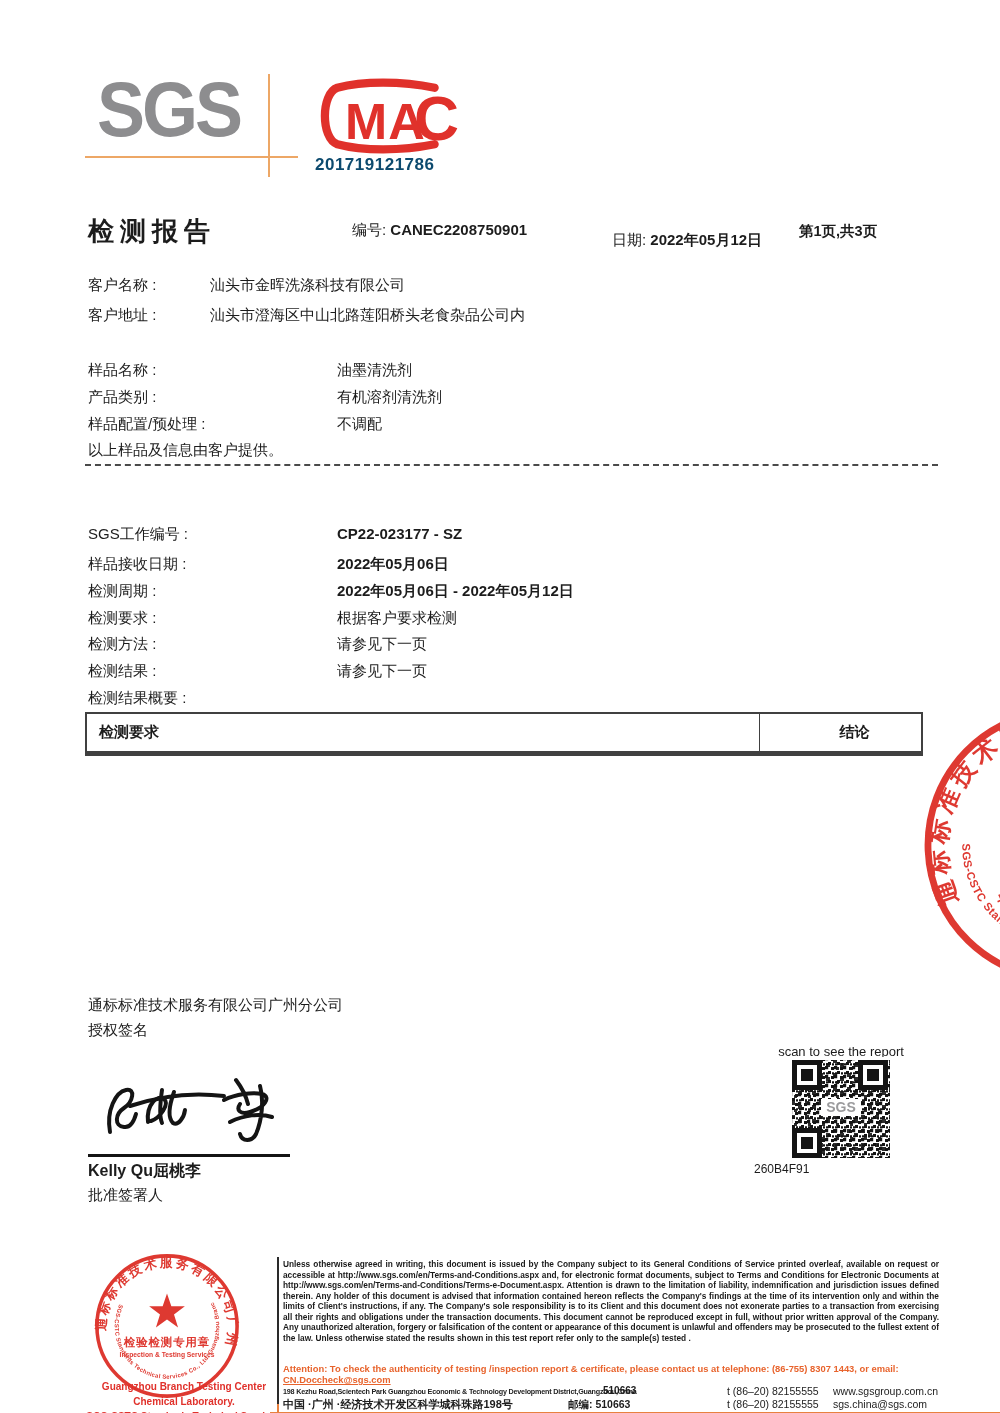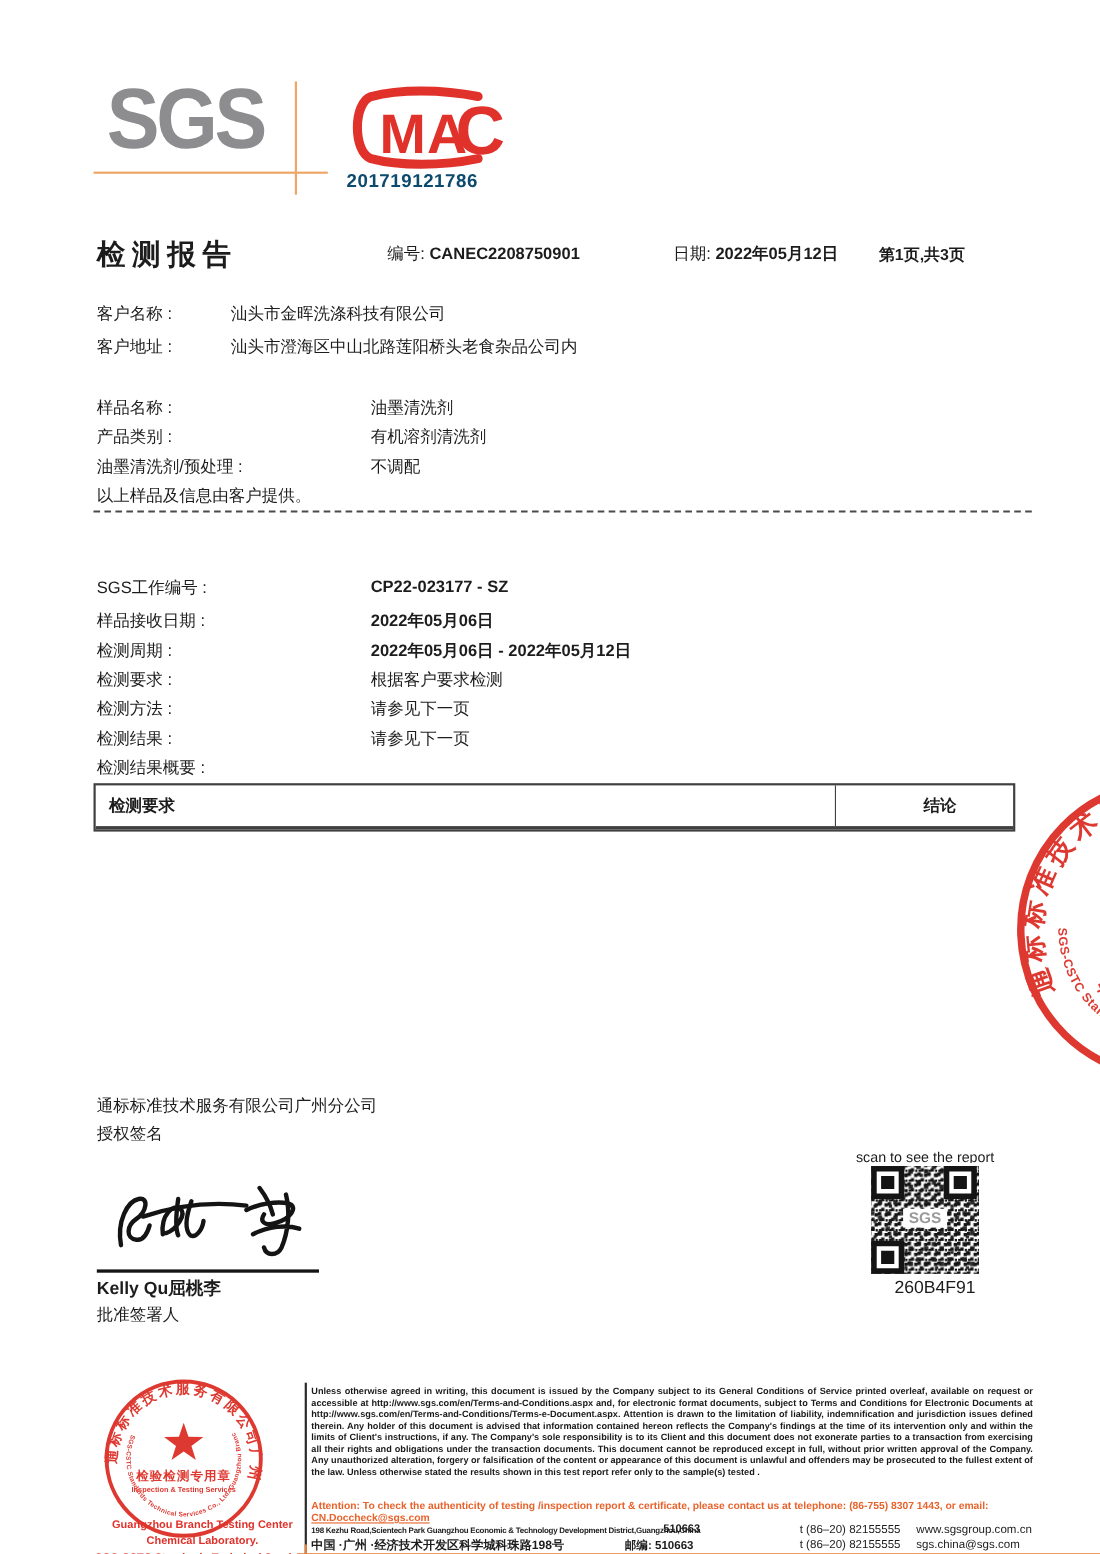--- a/index.html
+++ b/index.html
@@ -33,21 +33,21 @@
   .stamp{opacity:.95;}
   .st-cn{font-size:13px;font-weight:700;letter-spacing:2.5px;fill:#dd2f26;}
   .st-en{font-size:6px;font-weight:600;letter-spacing:.3px;fill:#dd2f26;}
   .st-c1{font-size:11.5px;font-weight:700;letter-spacing:1px;fill:#dd2f26;text-anchor:middle;}
   .st-c2{font-size:6.8px;font-weight:700;fill:#dd2f26;text-anchor:middle;}
   
   .sigline{left:88px;top:1126px;width:202px;height:2.5px;background:#141414;}
   .signer{left:88px;top:1133px;font-size:16px;font-weight:600;}
   
   .qrcap{left:778px;top:1016px;width:126px;text-align:center;font-size:13px;}
-  .qrcode-text{left:787px;top:1134px;width:126px;text-align:center;font-size:16px;}
+  .qrcode-text{left:754px;top:1134px;width:126px;font-size:12px;}
   
   .lablines{left:84px;top:1351px;width:200px;text-align:center;font-size:10px;
             font-weight:600;color:#e0312b;line-height:1.5;}
   .fdiv{left:277px;top:1229px;width:1.5px;height:156px;background:#2a2a2a;}
   .legal{left:283px;top:1231px;width:656px;font-size:8.3px;font-weight:700;
          text-align:justify;line-height:1.27;color:#1a1a1a;}
   .attn{left:283px;top:1335px;width:658px;font-size:9.4px;font-weight:700;
         color:#e8632c;line-height:1.2;}
   .attn .em{text-decoration:underline;}
   .arow{position:absolute;left:283px;height:15px;}
@@ -75,21 +75,21 @@
     <path d="M 126,10 C 92,3 52,3 26,10 C 9,16 9,62 26,68 C 52,75 92,75 126,68" fill="none" stroke="#e0312b" stroke-width="8.5" stroke-linecap="round"></path>
     <text x="151" y="64" text-anchor="end" font-size="64" font-weight="800" fill="#e0312b">C</text>
     <text x="34" y="63" font-size="52" font-weight="800" letter-spacing="1" fill="#e0312b">MA</text>
   </svg>
   <div class="abs cma-num">201719121786</div>
 
   <div class="abs title nw">检测报告</div>
   <div class="abs nw" style="left:352px;top:193px;">
     <span>编号: </span><span class="b">CANEC2208750901</span>
   </div>
-  <div class="abs nw" style="left:612px;top:193px;">
+  <div class="abs nw" style="left:612px;top:203px;">
     <span>日期: </span><span class="b">2022年05月12日</span>
   </div>
   <div class="abs nw b" style="left:799px;top:194px;font-size:14.5px;">第1页,共3页</div>
 
   <div class="row" style="top:248px;">
     <span class="lab">客户名称 :</span>
     <span class="val v122">汕头市金晖洗涤科技有限公司</span>
   </div>
   <div class="row" style="top:278px;">
     <span class="lab">客户地址 :</span>
@@ -98,21 +98,21 @@
 
   <div class="row" style="top:333px;">
     <span class="lab">样品名称 :</span>
     <span class="val v249">油墨清洗剂</span>
   </div>
   <div class="row" style="top:360px;">
     <span class="lab">产品类别 :</span>
     <span class="val v249">有机溶剂清洗剂</span>
   </div>
   <div class="row" style="top:387px;">
-    <span class="lab">油墨清洗剂/预处理 :</span>
+    <span class="lab">样品配置/预处理 :</span>
     <span class="val v249">不调配</span>
   </div>
   <div class="abs nw" style="left:88px;top:413px;">以上样品及信息由客户提供。</div>
 
   <div class="abs dashes"></div>
 
   <div class="row" style="top:497px;">
     <span class="lab">SGS工作编号 :</span>
     <span class="val v249 b">CP22-023177 - SZ</span>
   </div>

